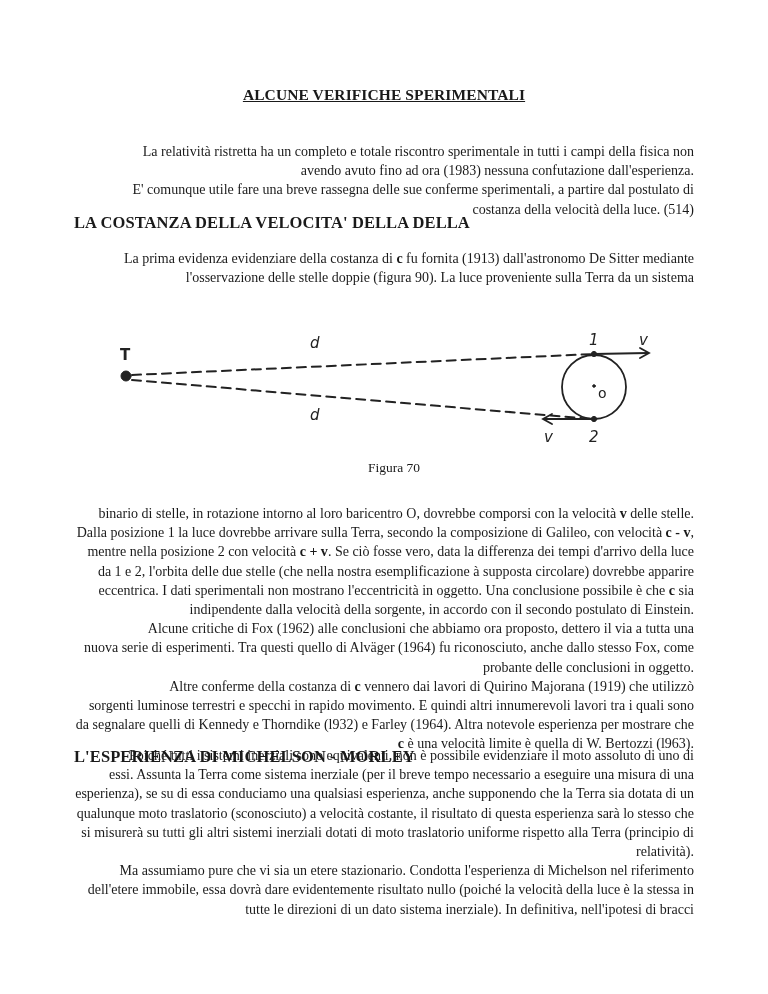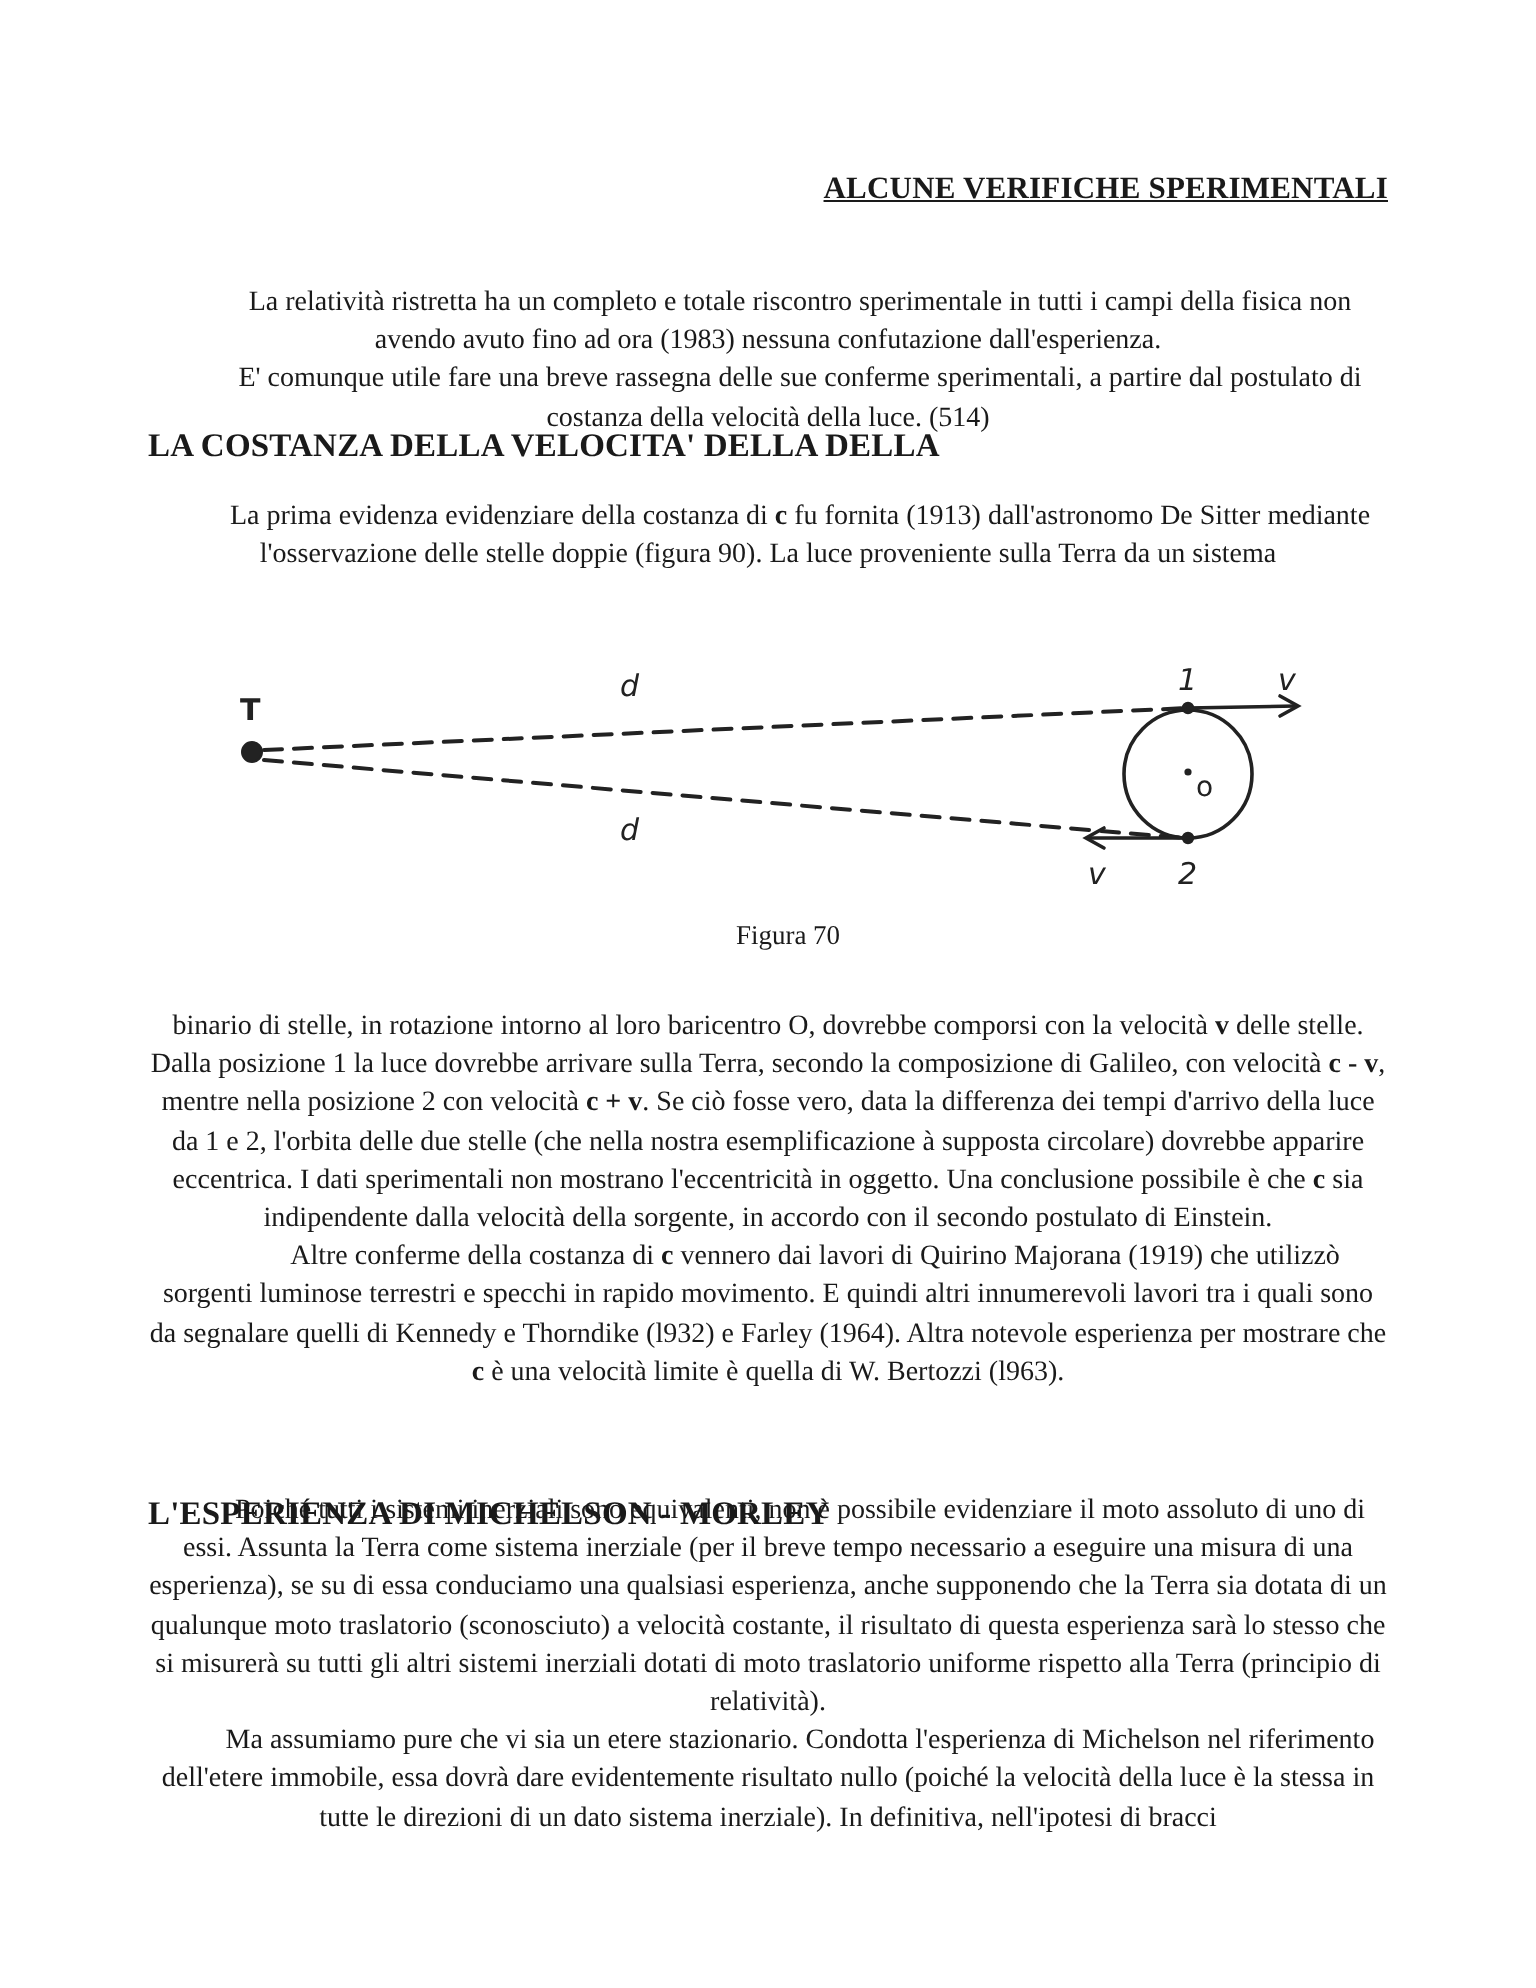--- a/index.html
+++ b/index.html
@@ -4,24 +4,24 @@
 <style>
   html, body { margin: 0; padding: 0; background: #ffffff; }
   body {
     width: 768px; height: 994px; overflow: hidden; position: relative;
     font-family: "Liberation Serif", "DejaVu Serif", serif;
     color: #1a1a1a;
   }
   .page { position: absolute; left: 74px; top: 0; width: 620px; }
   .doc-title {
     position: absolute; left: 0; width: 620px; top: 86px;
-    text-align: right; font-weight: bold; font-size: 15.5px;
+    text-align: center; font-weight: bold; font-size: 15.5px;
     text-decoration: underline; letter-spacing: 0.1px;
   }
-  p { margin: 0; font-size: 14px; line-height: 19.2px; text-align: center; }
+  p { margin: 0; font-size: 14px; line-height: 19.2px; text-align: right; }
   .indent { text-indent: 32px; }
   .indent-deep { text-indent: 47px; }
   .block { position: absolute; left: 0; width: 620px; }
   .h2 {
     position: absolute; left: 0; font-weight: bold; font-size: 16.5px; letter-spacing: 0.1px;
   }
   b { font-weight: bold; }
   .figure { position: absolute; left: 0; top: 320px; width: 620px; height: 160px; }
   .caption {
     position: absolute; left: 10px; width: 620px; top: 460px; text-align: center; font-size: 13.5px;
@@ -77,20 +77,21 @@
         <text x="470" y="122" font-style="italic">v</text>
         <text x="524" y="78" font-size="14">o</text>
       </g>
     </svg>
   </div>
 
   <div class="caption">Figura 70</div>
 
   <div class="block" style="top:504px;font-family:Liberation Serif, serif;">
     <p><span>binario di stelle, in rotazione intorno al loro baricentro O, dovrebbe comporsi con la velocità </span><b>v</b><span> delle stelle. Dalla posizione 1 la luce dovrebbe arrivare sulla Terra, secondo la composizione di Galileo, con velocità </span><b>c - v</b><span>, mentre nella posizione 2 con velocità </span><b>c + v</b><span>. Se ciò fosse vero, data la differenza dei tempi d'arrivo della luce da 1 e 2, l'orbita delle due stelle (che nella nostra esemplificazione à supposta circolare) dovrebbe apparire eccentrica. I dati sperimentali non mostrano l'eccentricità in oggetto. Una conclusione possibile è che </span><b>c</b><span> sia indipendente dalla velocità della sorgente, in accordo con il secondo postulato di Einstein.</span></p>
+    <p class="indent-deep">Alcune critiche di Fox (1962) alle conclusioni che abbiamo ora proposto, dettero il via a tutta una nuova serie di esperimenti. Tra questi quello di Alväger (1964) fu riconosciuto, anche dallo stesso Fox, come probante delle conclusioni in oggetto.</p>
     <p class="indent-deep"><span>Altre conferme della costanza di </span><b>c</b><span> vennero dai lavori di Quirino Majorana (1919) che utilizzò sorgenti luminose terrestri e specchi in rapido movimento. E quindi altri innumerevoli lavori tra i quali sono da segnalare quelli di Kennedy e Thorndike (l932) e Farley (1964). Altra notevole esperienza per mostrare che </span><b>c</b><span> è una velocità limite è quella di W. Bertozzi (l963).</span></p>
   </div>
 
   <div class="h2" style="top:747px;">L'ESPERIENZA DI MICHELSON - MORLEY</div>
 
   <div class="block" style="top:746px;">
     <p class="indent">Poiché tutti i sistemi inerziali sono equivalenti, non è possibile evidenziare il moto assoluto di uno di essi. Assunta la Terra come sistema inerziale (per il breve tempo necessario a eseguire una misura di una esperienza), se su di essa conduciamo una qualsiasi esperienza, anche supponendo che la Terra sia dotata di un qualunque moto traslatorio (sconosciuto) a velocità costante, il risultato di questa esperienza sarà lo stesso che si misurerà su tutti gli altri sistemi inerziali dotati di moto traslatorio uniforme rispetto alla Terra (principio di relatività).</p>
     <p class="indent">Ma assumiamo pure che vi sia un etere stazionario. Condotta l'esperienza di Michelson nel riferimento dell'etere immobile, essa dovrà dare evidentemente risultato nullo (poiché la velocità della luce è la stessa in tutte le direzioni di un dato sistema inerziale). In definitiva, nell'ipotesi di bracci</p>
   </div>
 

